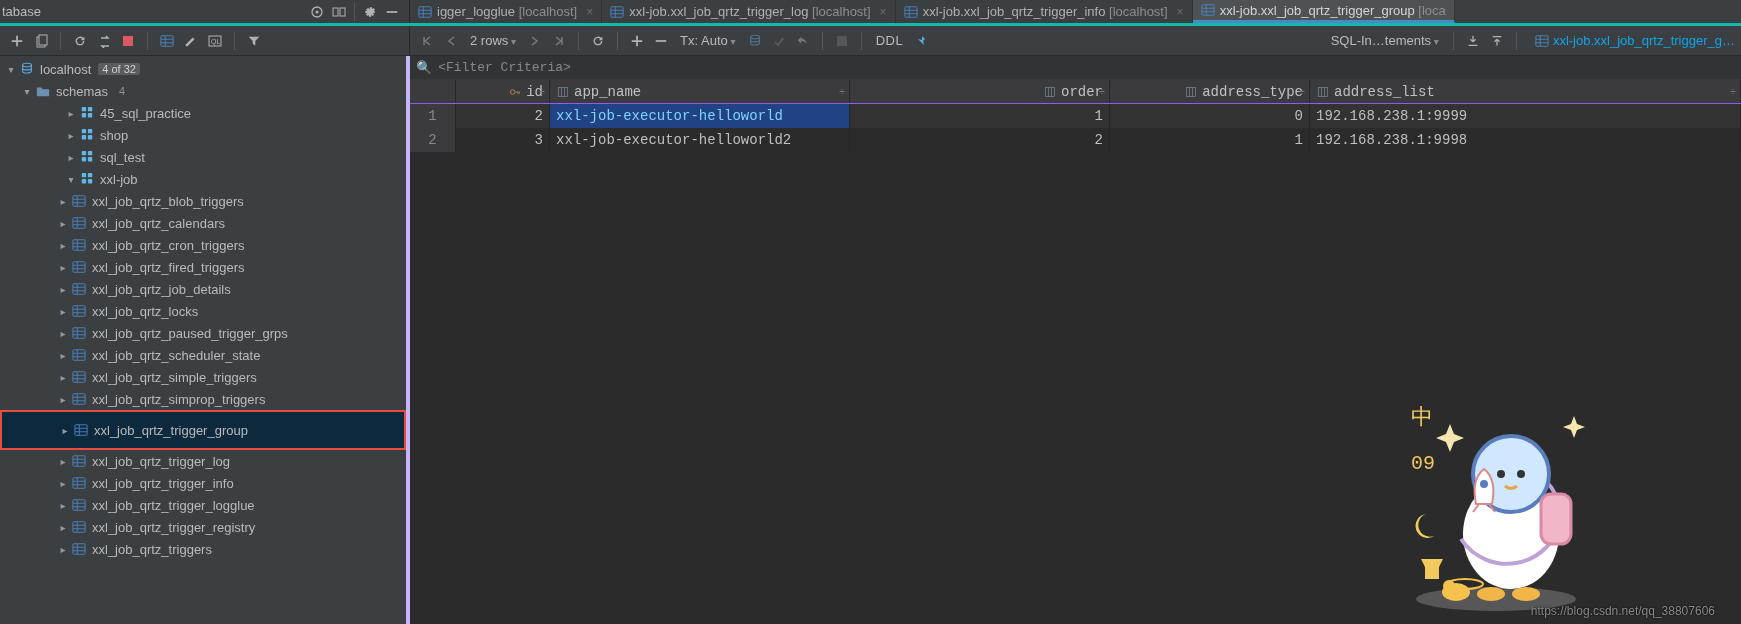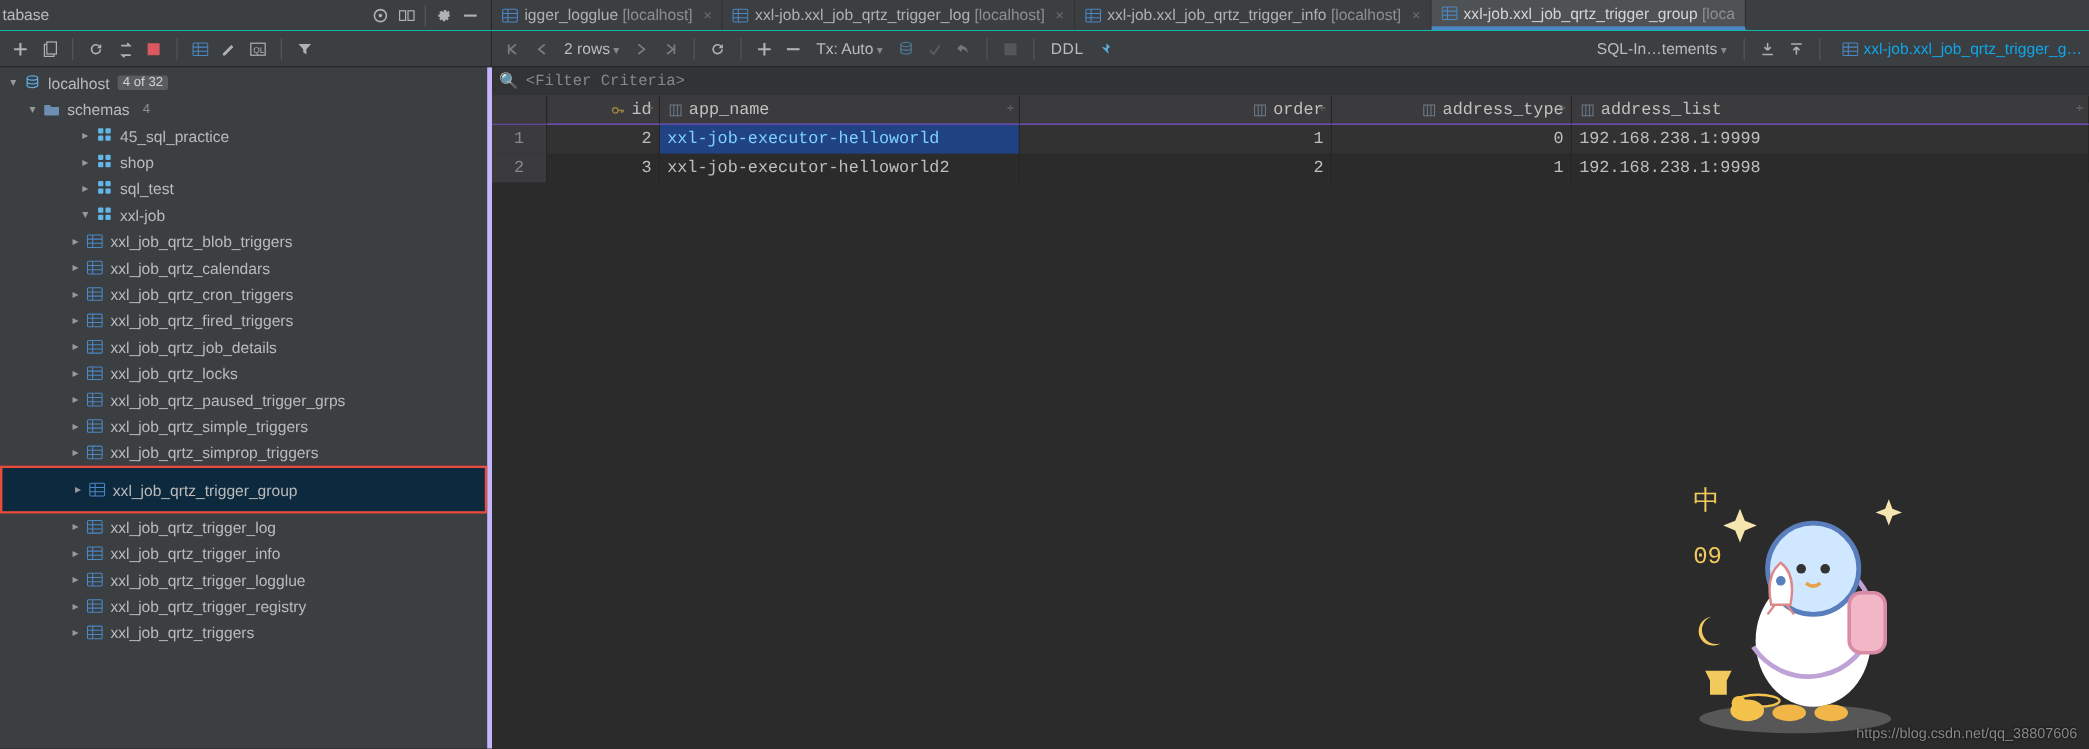--- a/index.html
+++ b/index.html
@@ -12,21 +12,21 @@
     overflow: hidden;
   }
   .root { display: flex; flex-direction: column; width: 100%; height: 100%; }
 
   
   .top-strip {
     height: 26px;
     background: #3c3f41;
     display: flex;
     align-items: stretch;
-    border-bottom: 1px solid #14b8a6;
+    border-bottom: 3px solid #14b8a6;
   }
   .top-left {
     width: 410px;
     display: flex;
     align-items: center;
     border-right: 1px solid #282828;
     padding: 0 6px 0 0;
   }
   .top-left .title-text { flex: 1; padding-left: 2px; color: #bbb; }
   .top-left .ico, .toolbar .ico, .edtabs .ico, .ed-toolbar .ico, .sideline .ico {
@@ -200,21 +200,21 @@
   .grow.datarow.r1 .c-app {
     background:#214283;
     color:#7dd3fc;
   }
   .grow.datarow.r1 { background:#323232; }
   .grow.datarow.r2 { background:#2b2b2b; }
 
   
   .watermark {
     position:absolute;
-    right: 10px; bottom: 6px;
+    right: 26px; bottom: 6px;
     color:#8a8a8a;
     font-size:12px;
     text-shadow: 0 0 2px #000;
   }
 
   
   svg { display:block; }
 
   
   .overlay-dec {
@@ -622,20 +622,29 @@
           <span>xxl_job_qrtz_locks</span>
         </div>
         <div class="sideline ind3">
           <span class="arrow closed"></span>
           <span class="nico">
             <svg width="14" height="14">
               <use href="#sv-table"></use>
             </svg>
           </span>
           <span>xxl_job_qrtz_paused_trigger_grps</span>
+        </div>
+        <div class="sideline ind3">
+          <span class="arrow closed"></span>
+          <span class="nico">
+            <svg width="14" height="14">
+              <use href="#sv-table"></use>
+            </svg>
+          </span>
+          <span>xxl_job_qrtz_scheduler_state</span>
         </div>
         <div class="sideline ind3">
           <span class="arrow closed"></span>
           <span class="nico">
             <svg width="14" height="14">
               <use href="#sv-table"></use>
             </svg>
           </span>
           <span>xxl_job_qrtz_simple_triggers</span>
         </div>

